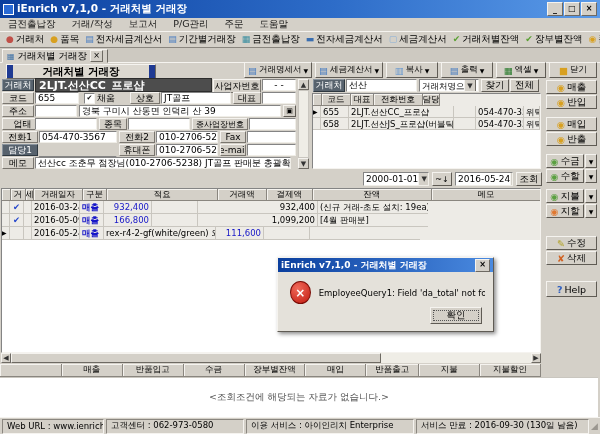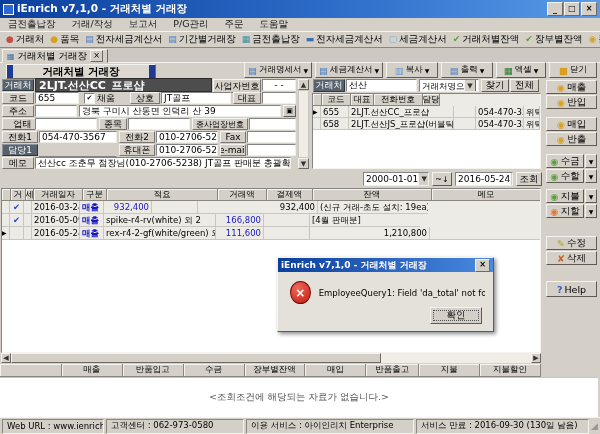--- a/index.html
+++ b/index.html
@@ -312,35 +312,34 @@
     <span class="gcell" style="width:46px"></span>
     <span class="gcell num" style="width:120px">932,400</span>
     <span class="gcell" style="width:110px;border-right:none">(신규 거래-초도 설치: 19ea)16EA(선글러</span>
   </div>
   <div class="grow">
     <span class="gcell" style="width:8px;padding:0"></span>
     <span class="gcell chk" style="width:14px;text-align:center;padding:0">✔</span>
     <span class="gcell" style="width:8px;padding:0"></span>
     <span class="gcell" style="width:48px">2016-05-09</span>
     <span class="gcell blue" style="width:24px;font-weight:bold">매출</span>
-    <span class="gcell" style="width:112px">spike-r4-rv(white) 외 2</span>
     <span class="gcell blue num" style="width:48px">166,800</span>
     <span class="gcell" style="width:46px"></span>
+    <span class="gcell num" style="width:120px">1,099,200</span>
     <span class="gcell" style="width:110px;border-right:none">[4월 판매분]</span>
   </div>
   <div class="grow">
     <span class="gcell" style="width:8px;padding:0;font-size:6px;line-height:11px">▶</span>
     <span class="gcell chk" style="width:14px;text-align:center;padding:0"></span>
     <span class="gcell" style="width:8px;padding:0"></span>
     <span class="gcell" style="width:48px">2016-05-24</span>
     <span class="gcell blue" style="width:24px;font-weight:bold">매출</span>
     <span class="gcell" style="width:112px">rex-r4-2-gf(white/green) 외 1</span>
     <span class="gcell blue num" style="width:48px">111,600</span>
     <span class="gcell" style="width:46px"></span>
-    <span class="gcell num" style="width:120px">1,210,800</span>
     <span class="gcell" style="width:110px;border-right:none"></span>
   </div>
 </div>
 
 <div class="abs scrl" style="left:1px;top:353px;width:10px;height:10px">◀</div>
 <div class="abs" style="left:11px;top:353px;width:520px;height:10px;background:#efede6">
   <div class="raised" style="width:368px;height:8px"></div>
 </div>
 <div class="abs scrl" style="left:531px;top:353px;width:10px;height:10px">▶</div>
 

